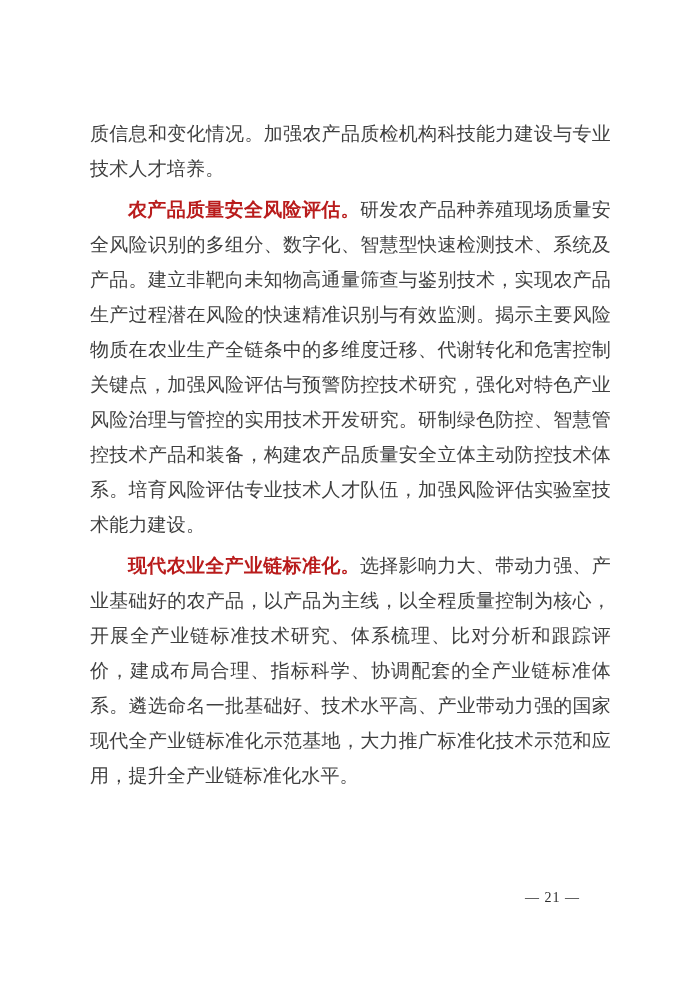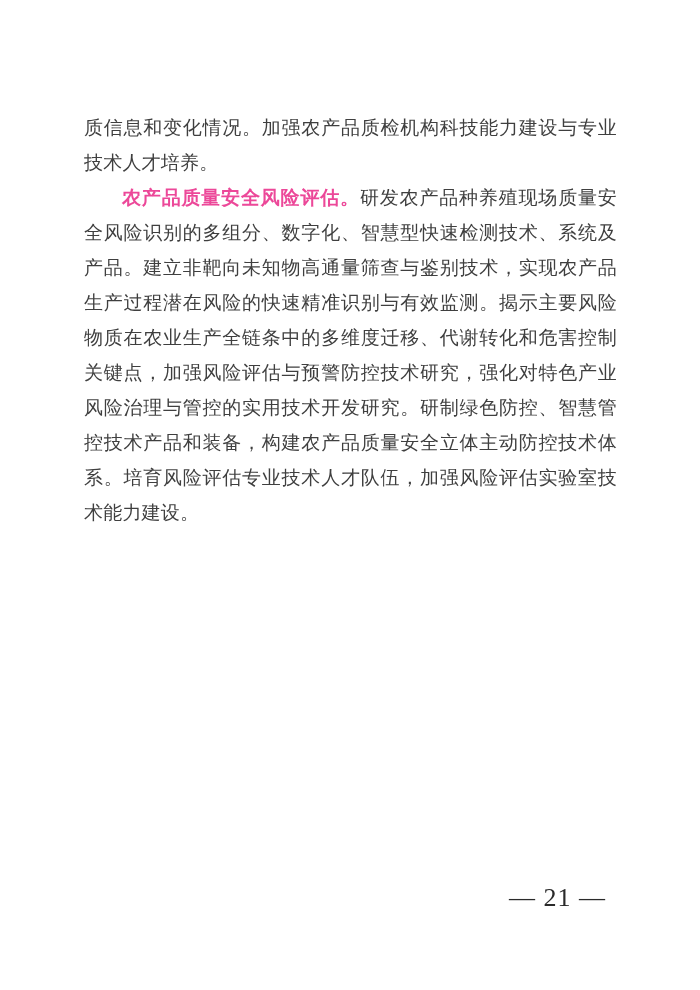--- a/index.html
+++ b/index.html
@@ -25,51 +25,52 @@
     top: 110px;
     width: 533px;
     color: #3f3f3f;
     font-size: 19px;
     line-height: 35px;
     text-align: justify;
     text-justify: inter-character;
     letter-spacing: 0.2px;
   }
   .para {
-    margin: 0;
+    margin: 6px;
     padding: 0;
   }
   .para.indent {
     text-indent: 38px;
   }
   .para .lead {
     font-weight: 700;
-    color: #ec4899;
+    color: #b91c1c;
   }
   .page-number {
     position: absolute;
     top: 886px;
-    right: 94px;
-    font-size: 26px;
+    right: 120px;
+    font-size: 14px;
     line-height: 24px;
     color: #2a2a2a;
     letter-spacing: 1px;
     white-space: nowrap;
   }
 </style>
 </head>
 <body>
 
 <div class="page">
 
   <div class="content">
 
     <p class="para"><span>质信息和变化情况。加强农产品质检机构科技能力建设与专业技术人才培养。</span></p>
 
     <p class="para indent"><span class="lead">农产品质量安全风险评估。</span><span>研发农产品种养殖现场质量安全风险识别的多组分、数字化、智慧型快速检测技术、系统及产品。建立非靶向未知物高通量筛查与鉴别技术，实现农产品生产过程潜在风险的快速精准识别与有效监测。揭示主要风险物质在农业生产全链条中的多维度迁移、代谢转化和危害控制关键点，加强风险评估与预警防控技术研究，强化对特色产业风险治理与管控的实用技术开发研究。研制绿色防控、智慧管控技术产品和装备，构建农产品质量安全立体主动防控技术体系。培育风险评估专业技术人才队伍，加强风险评估实验室技术能力建设。</span></p>
 
+    <p class="para indent"><span class="lead">现代农业全产业链标准化。</span><span>选择影响力大、带动力强、产业基础好的农产品，以产品为主线，以全程质量控制为核心，开展全产业链标准技术研究、体系梳理、比对分析和跟踪评价，建成布局合理、指标科学、协调配套的全产业链标准体系。遴选命名一批基础好、技术水平高、产业带动力强的国家现代全产业链标准化示范基地，大力推广标准化技术示范和应用，提升全产业链标准化水平。</span></p>
 
 
   </div>
 
   <div class="page-number">— 21 —</div>
 
 </div>
 
 </body></html>

